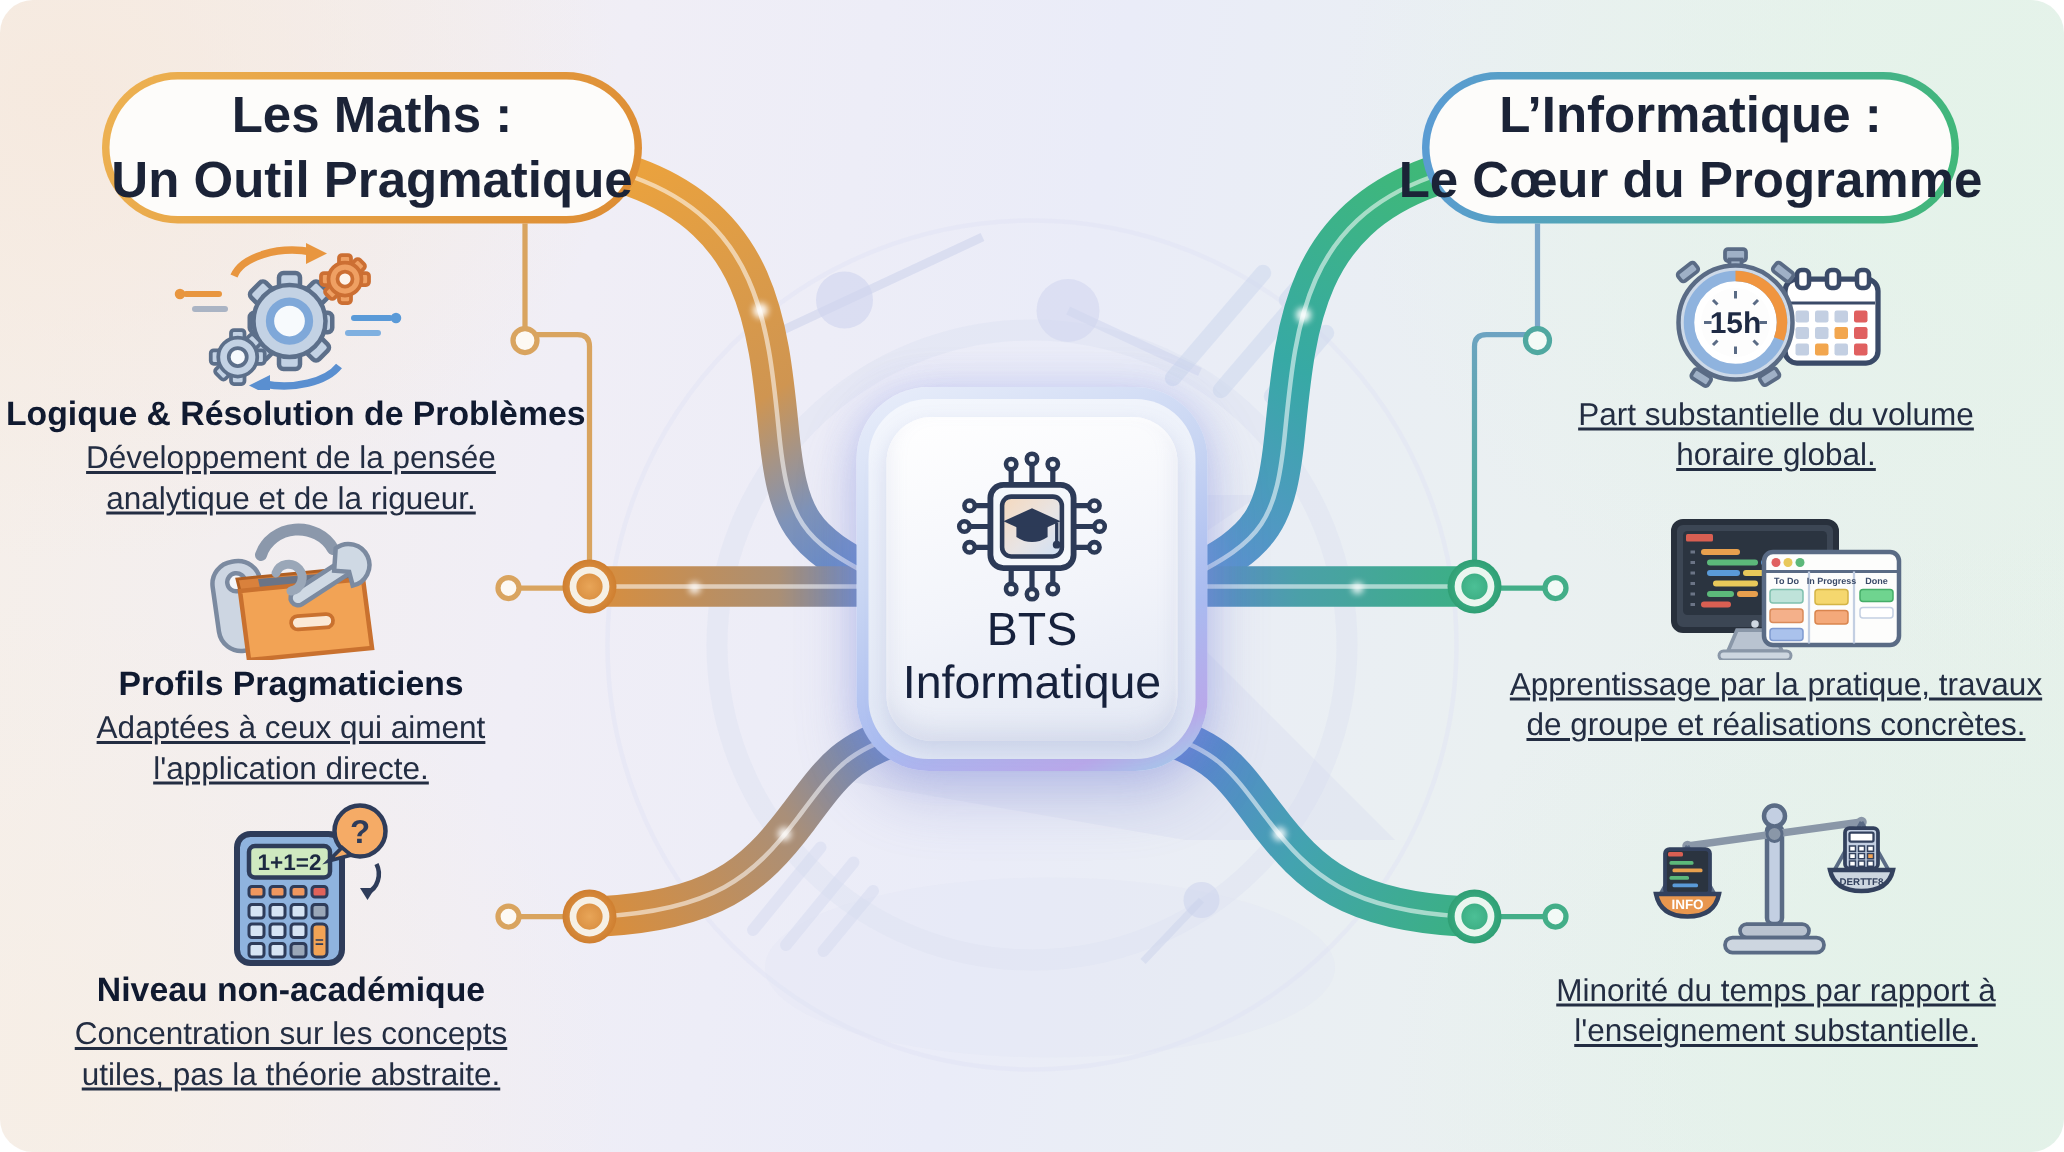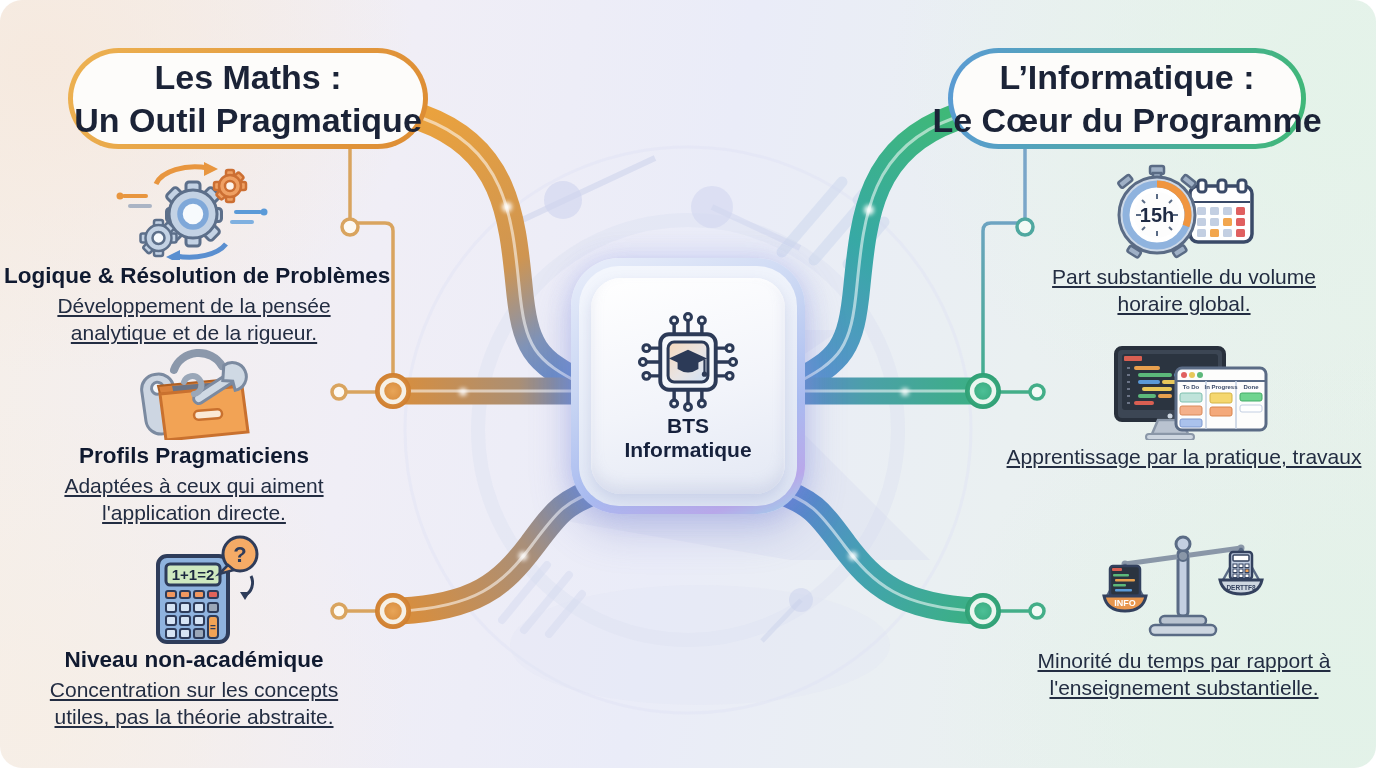--- a/index.html
+++ b/index.html
@@ -26,21 +26,21 @@
 
   
   .node-outer { position:absolute; left:571px; top:258px; width:234px; height:256px; border-radius:48px; padding:8px;
     background:linear-gradient(155deg,#e9eefa 0%,#c9d6f3 38%,#a9bbf0 68%,#b9a8ea 88%,#9fd4ea 100%);
     box-shadow:0 18px 40px rgba(110,120,200,.30), 0 0 24px rgba(150,160,240,.35); }
   .node-mid { width:100%; height:100%; border-radius:40px; background:linear-gradient(165deg,#f4f7fd,#dde4f3); padding:12px; }
   .node-card { width:100%; height:100%; border-radius:30px;
     background:linear-gradient(165deg,#ffffff 0%,#f2f4fa 55%,#e3e8f4 100%);
     box-shadow:inset 0 -8px 14px rgba(140,150,195,.18), inset 0 2px 3px rgba(255,255,255,.9), 0 6px 14px rgba(120,130,190,.22);
     display:flex; flex-direction:column; align-items:center; justify-content:center; }
-  .node-title { font-size:21px; font-weight:bold; color:#16213c; line-height:1.12; text-align:center; }
+  .node-title { font-size:31px; font-weight:normal; color:#16213c; line-height:1.12; text-align:center; }
 
   
   .item { position:absolute; width:380px; text-align:center; }
   .item-icon { display:block; margin:0 auto; }
   .item-title { font-size:22.5px; font-weight:bold; color:#101a30; white-space:nowrap; margin-top:3px; }
   .item-desc  { font-size:21px; color:#232d42; line-height:1.3; margin-top:3px;text-decoration:underline; }
   #item-l1 { left:4px;   top:160px; }
   #item-l2 { left:4px;   top:344px; }
   #item-l3 { left:4px;   top:532px; }
   #item-r1 { left:994px; top:160px; }
@@ -470,20 +470,21 @@
         <rect x="84" y="62" width="22" height="9" rx="2" fill="#f4b08a" stroke="#d98a5a"></rect>
         <rect x="84" y="75" width="22" height="8" rx="2" fill="#aac2ec" stroke="#7f9ad0"></rect>
         <rect x="114" y="49" width="22" height="10" rx="2" fill="#f5d76e" stroke="#d4b446"></rect>
         <rect x="114" y="63" width="22" height="9" rx="2" fill="#f4a97a" stroke="#d9854e"></rect>
         <rect x="144" y="49" width="22" height="8" rx="2" fill="#6fd48f" stroke="#45ad68"></rect>
         <rect x="144" y="61" width="22" height="7" rx="2" fill="#ffffff" stroke="#c3cfe2"></rect>
       </g>
     </svg>
     <div class="item-desc">
       <span>Apprentissage par la pratique, travaux</span><br>
+      <span>de groupe et réalisations concrètes.</span>
     </div>
   </div>
 
   <div class="item z2" id="item-r3">
     <svg class="item-icon" width="176" height="112" viewBox="0 0 176 112">
       <g>
         <rect x="82" y="18" width="10" height="66" rx="4" fill="#c3cfe2" stroke="#5a6b85" stroke-width="3"></rect>
         <circle cx="87" cy="12" r="7" fill="#c3cfe2" stroke="#5a6b85" stroke-width="3"></circle>
         <rect x="64" y="84" width="46" height="9" rx="4.5" fill="#b9c3d0" stroke="#5a6b85" stroke-width="2.5"></rect>
         <rect x="54" y="93" width="66" height="10" rx="5" fill="#cdd6e0" stroke="#5a6b85" stroke-width="2.5"></rect>

